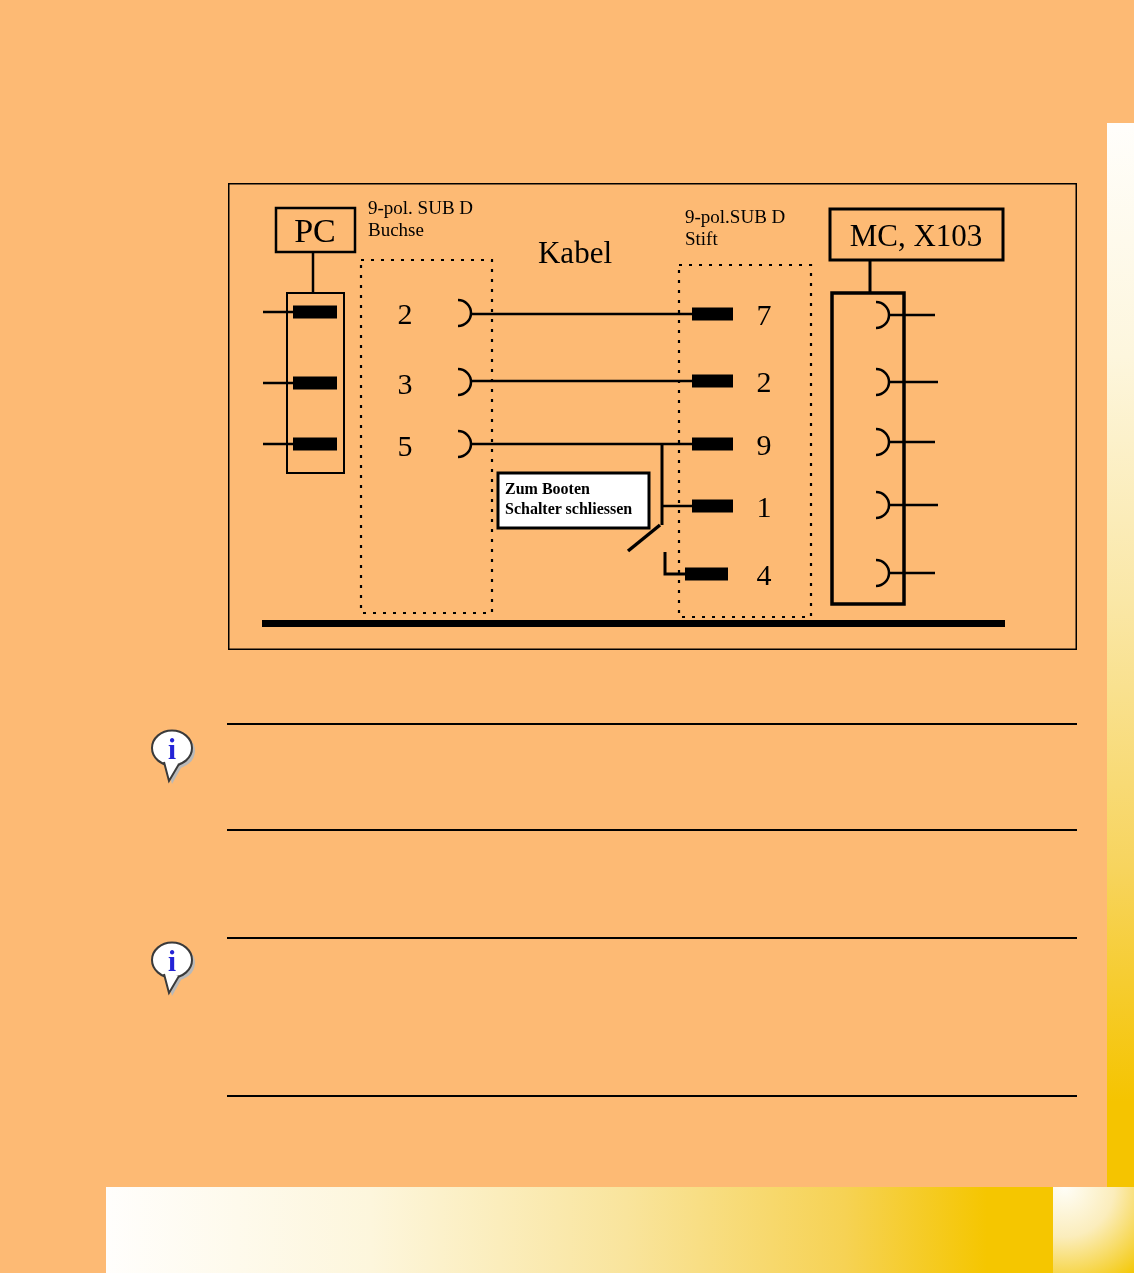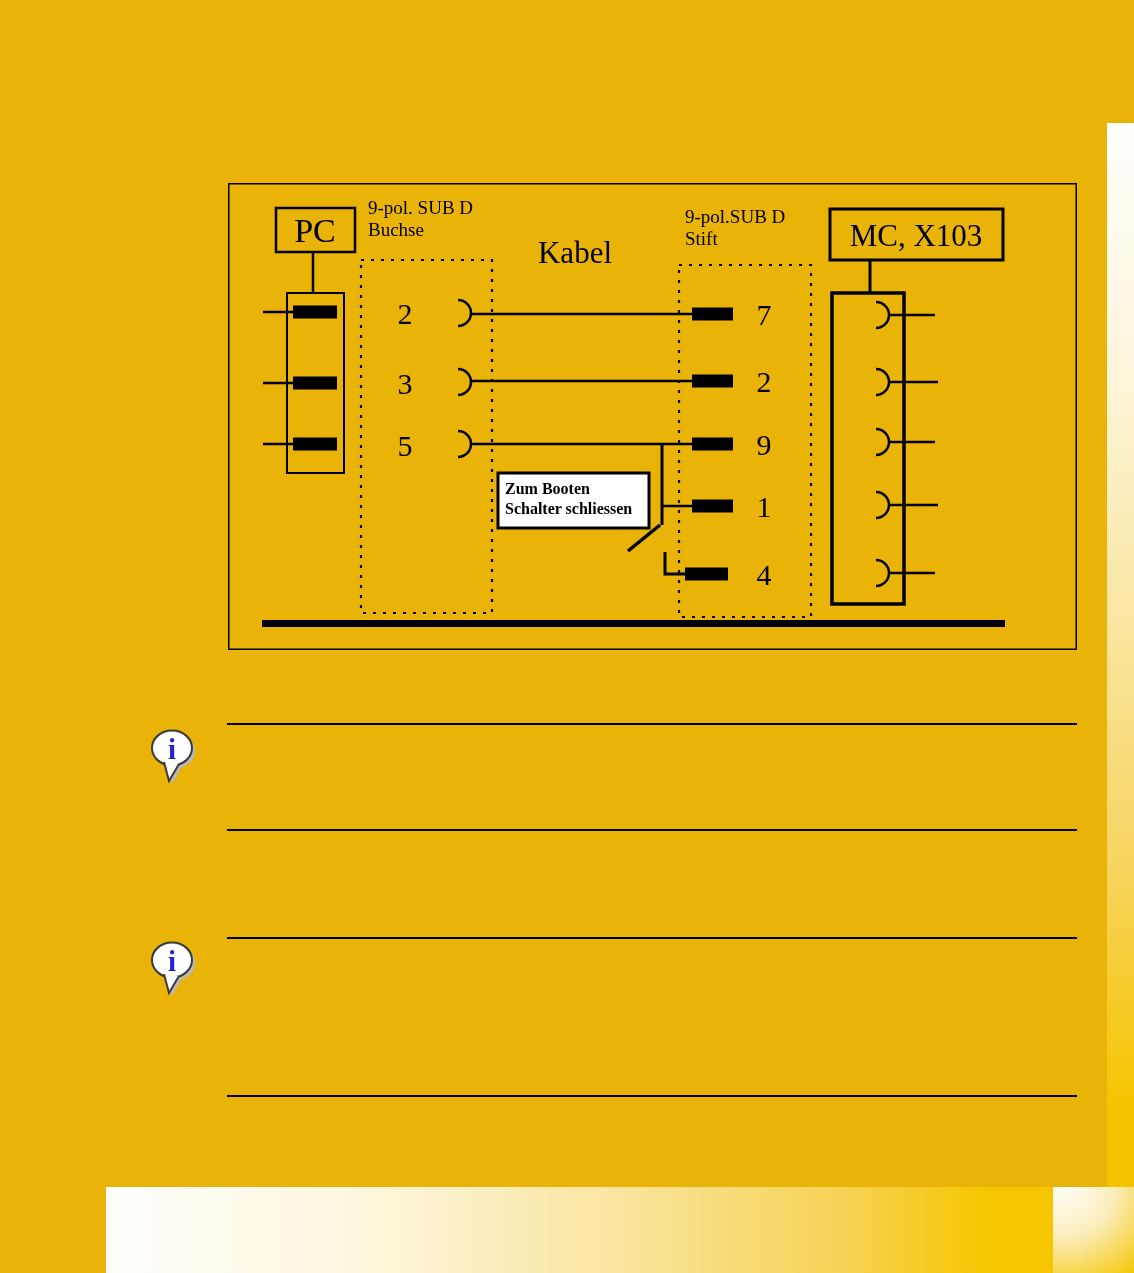--- a/index.html
+++ b/index.html
@@ -1,17 +1,17 @@
 <!DOCTYPE html>
 <html><head>
 <meta charset="utf-8">
 <style>
   html,body{margin:0;padding:0;background:#ffffff;}
   .page{
-    position:relative;width:1134px;height:1273px;background:#eab308;
+    position:relative;width:1134px;height:1273px;background:#fdba74;
     overflow:hidden;font-family:"Liberation Serif","DejaVu Serif",serif;
   }
   
   .diagram{position:absolute;left:228px;top:183px;}
   .diagram text{fill:#000;}
   .t-pc{font-size:34px;}
   .t-mc{font-size:31px;}
   .t-kabel{font-size:31px;}
   .t-num{font-size:30px;}
   .t-lbl{font-size:19px;}

